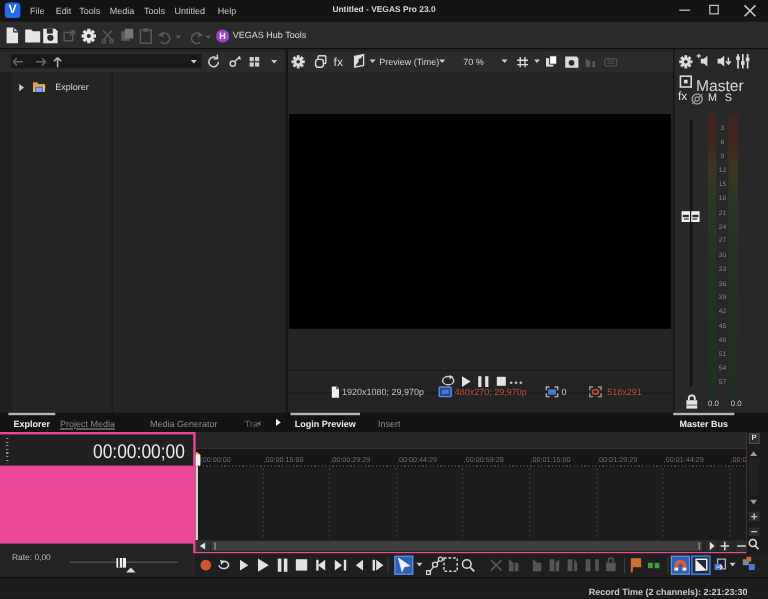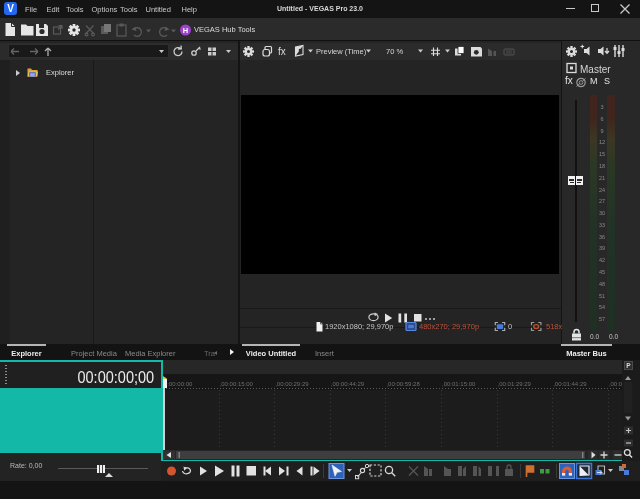--- a/index.html
+++ b/index.html
@@ -11,21 +11,21 @@
 </style>
 </head>
 <body>
 <div id="stage">
 
   <div class="abs" style="left:0;top:0;width:640px;height:18px;background:#141414;">
     <div class="abs" style="left:4px;top:2px;width:13px;height:13px;background:#2468f2;border-radius:3px;color:#fff;font-size:10px;font-weight:bold;text-align:center;line-height:13px;">V</div>
     <div class="abs" style="left:25px;top:5px;color:#c8c8c8;font-size:7.5px;">File</div>
     <div class="abs" style="left:46.5px;top:5px;color:#c8c8c8;font-size:7.5px;">Edit</div>
     <div class="abs" style="left:66px;top:5px;color:#c8c8c8;font-size:7.5px;">Tools</div>
-    <div class="abs" style="left:91.5px;top:5px;color:#c8c8c8;font-size:7.5px;">Options</div>
+    <div class="abs" style="left:91.5px;top:5px;color:#c8c8c8;font-size:7.5px;">Media</div>
     <div class="abs" style="left:120px;top:5px;color:#c8c8c8;font-size:7.5px;">Tools</div>
     <div class="abs" style="left:145.5px;top:5px;color:#c8c8c8;font-size:7.5px;">Untitled</div>
     <div class="abs" style="left:181.5px;top:5px;color:#c8c8c8;font-size:7.5px;">Help</div>
     <div class="abs" style="left:240px;top:4.5px;width:160px;text-align:center;color:#d8d8d8;font-size:7px;font-weight:bold;">Untitled - VEGAS Pro 23.0</div>
 
     <div class="abs" style="left:566px;top:8px;width:9px;height:1.2px;background:#c8c8c8;"></div>
     <div class="abs" style="left:591px;top:4px;width:8px;height:8px;border:1.2px solid #c8c8c8;"></div>
     <svg class="abs" style="left:619px;top:3px;" width="12" height="12">
         <path d="M1.5,1.5 l9,9 M10.5,1.5 l-9,9" stroke="#c8c8c8" stroke-width="1.3"></path>
       </svg>
@@ -179,21 +179,21 @@
         <rect x="33.5" y="1.5" width="2.7" height="9" fill="#e2e2e2"></rect>
           <rect x="39.3" y="1.5" width="2.7" height="9" fill="#e2e2e2"></rect>
         <rect x="49" y="2" width="7.5" height="7.5" fill="#e2e2e2"></rect>
         <circle cx="61" cy="7" r="1.1" fill="#bbb"></circle>
           <circle cx="65" cy="7" r="1.1" fill="#bbb"></circle>
           <circle cx="69" cy="7" r="1.1" fill="#bbb"></circle>
       </svg>
     </div>
     <div class="abs" style="left:0;top:286px;width:321px;height:1px;background:#191919;"></div>
 
-    <div class="abs" id="vidstatus" style="left:0;top:278px;width:321px;height:15px;margin-left:40px;">
+    <div class="abs" id="vidstatus" style="left:0;top:278px;width:321px;height:15px;">
       <svg width="321" height="15" style="position:absolute;left:0;top:0;">
         <path d="M36.5,3 h4 l2,2 v7.5 h-6 z" fill="#f0f0f0"></path>
         <path d="M40.5,3 v2 h2" stroke="#555" stroke-width="0.9" fill="none"></path>
         <rect x="126" y="3.5" width="10" height="8" rx="1" fill="#2a4a8a" stroke="#5a8ae0" stroke-width="1.2"></rect>
         <rect x="128.2" y="5.8" width="5.6" height="3.4" fill="#4a7ad8"></rect>
         <path d="M218,3.5 h-2.7 v2.7 M222,3.5 h2.7 v2.7 M218,11.5 h-2.7 v-2.7 M222,11.5 h2.7 v-2.7" stroke="#aaa" stroke-width="1.2" fill="none"></path>
         <rect x="216.8" y="5.3" width="6.4" height="4.6" rx="1" fill="#4a7ad8"></rect>
         <path d="M254.2,3.5 h-2.7 v2.7 M258.2,3.5 h2.7 v2.7 M254.2,11.5 h-2.7 v-2.7 M258.2,11.5 h2.7 v-2.7" stroke="#999" stroke-width="1.2" fill="none"></path>
         <ellipse cx="256.2" cy="7.5" rx="2.4" ry="1.9" fill="none" stroke="#c05030" stroke-width="1.4"></ellipse>
       </svg>
@@ -228,21 +228,21 @@
       </g>
       <g fill="#dcdcdc">
           <rect x="51.5" y="6" width="3" height="3"></rect>
           <rect x="55.5" y="10" width="3" height="3"></rect>
           <rect x="59.5" y="7" width="3" height="3"></rect>
         </g>
 
       <rect x="5" y="22.5" width="9" height="9" fill="none" stroke="#dcdcdc" stroke-width="1.3"></rect>
       <rect x="8" y="25.5" width="3" height="3" fill="#dcdcdc"></rect>
     </svg>
-    <div class="abs" style="left:18px;top:23px;color:#d6d6d6;font-size:10px;text-align:right;">Master</div>
+    <div class="abs" style="left:18px;top:23px;color:#d6d6d6;font-size:13px;text-align:right;">Master</div>
     <div class="abs" style="left:3px;top:34px;color:#e2e2e2;font-size:10px;">fx</div>
     <svg width="78" height="14" style="position:absolute;left:0;top:36px;">
       <circle cx="19" cy="5.5" r="4.2" fill="none" stroke="#9a9a9a" stroke-width="1.2"></circle>
       <circle cx="19" cy="5.5" r="1.8" fill="none" stroke="#9a9a9a" stroke-width="1"></circle>
       <path d="M20.8,4 l2.6,-2.6 M17.2,7 l-2.6,2.6" stroke="#9a9a9a" stroke-width="1"></path>
     </svg>
     <div class="abs" style="left:28px;top:35px;color:#e2e2e2;font-size:9px;">M</div>
     <div class="abs" style="left:42px;top:35px;color:#e2e2e2;font-size:9px;">S</div>
 
     <div class="abs" style="left:13px;top:59px;width:2px;height:222px;background:#111;"></div>
@@ -281,31 +281,31 @@
       <rect x="3" y="5.5" width="9" height="7" fill="#e4e4e4"></rect>
       <rect x="3" y="9" width="9" height="1.2" fill="#888"></rect>
       <path d="M5,5.5 v-1.5 a2.5,2.5 0 0 1 5,0 v1.5" stroke="#e4e4e4" stroke-width="1.5" fill="none"></path>
     </svg>
     <div class="abs" style="left:28px;top:291.5px;color:#c8c8c8;font-size:6.5px;">0.0</div>
     <div class="abs" style="left:47px;top:291.5px;color:#c8c8c8;font-size:6.5px;">0.0</div>
   </div>
 
   <div class="abs" style="left:0;top:344px;width:640px;height:16px;background:#131313;" id="tabstrip">
     <div class="abs" style="left:7px;top:0;width:39px;border-top:2px solid #b5b5b5;height:14px;color:#eee;font-size:7.5px;font-weight:bold;text-align:center;padding-top:3px;">Explorer</div>
-    <div class="abs" style="left:71px;top:5px;color:#8a8a8a;font-size:7.5px;">Project Media</div>
-    <div class="abs" style="left:125px;top:5px;color:#8a8a8a;font-size:7.5px;">Media Explorer</div>
+    <div class="abs" style="left:50px;top:5px;color:#8a8a8a;font-size:7.5px;text-decoration:underline;">Project Media</div>
+    <div class="abs" style="left:125px;top:5px;color:#8a8a8a;font-size:7.5px;">Media Generator</div>
     <div class="abs" style="left:204px;top:5px;color:#6a6a6a;font-size:7.5px;">Tra</div>
     <div class="abs" style="left:214px;top:6.5px;width:0;height:0;border-right:3.5px solid #6e6e6e;border-top:2.8px solid transparent;border-bottom:2.8px solid transparent;"></div>
     <div class="abs" style="left:230px;top:4.5px;width:0;height:0;border-left:4.5px solid #f0f0f0;border-top:3.5px solid transparent;border-bottom:3.5px solid transparent;"></div>
-    <div class="abs" style="left:242px;top:0;width:58px;border-top:2px solid #b5b5b5;height:14px;color:#eee;font-size:7.5px;font-weight:bold;text-align:center;padding-top:3px;">Video Untitled</div>
+    <div class="abs" style="left:242px;top:0;width:58px;border-top:2px solid #b5b5b5;height:14px;color:#eee;font-size:7.5px;font-weight:bold;text-align:center;padding-top:3px;">Login Preview</div>
     <div class="abs" style="left:315px;top:5px;color:#8a8a8a;font-size:7.5px;">Insert</div>
     <div class="abs" style="left:561px;top:0;width:51px;border-top:2px solid #b5b5b5;height:14px;color:#eee;font-size:7.5px;font-weight:bold;text-align:center;padding-top:3px;">Master Bus</div>
   </div>
 
-  <div class="abs" style="left:0;top:360px;width:640px;height:121px;background:#14b8a6;" id="timeline">
+  <div class="abs" style="left:0;top:360px;width:640px;height:121px;background:#ec4899;" id="timeline">
 
     <div class="abs" style="left:0;top:2px;width:161px;height:26px;background:#202020;">
       <div class="abs" style="left:5px;top:3px;width:2px;height:21px;background-image:repeating-linear-gradient(#909090 0 1px, transparent 1px 3px);"></div>
       <div class="abs" style="right:7px;top:6px;color:#ececec;font-size:16.5px;transform:scaleX(0.88);transform-origin:right;">00:00:00;00</div>
     </div>
 
     <div class="abs" style="left:0;top:93px;width:161px;height:28px;background:#232323;">
       <div class="abs" style="left:10px;top:9px;color:#bbb;font-size:7px;">Rate: 0,00</div>
       <div class="abs" style="left:58px;top:15px;width:90px;height:1px;background:#5a5a5a;"></div>
       <div class="abs" style="left:97px;top:11.5px;width:8px;height:8px;background:#f0f0f0;background-image:repeating-linear-gradient(90deg,transparent 0 1.6px,#444 1.6px 2.6px,transparent 2.6px 3.2px);"></div>
@@ -434,14 +434,17 @@
         <path d="M436,11.5 h5 m-2,-2 l2,2 -2,2" stroke="#cfe0ff" stroke-width="1" fill="none"></path>
         <path d="M447,8 l5,0 -2.5,3 z" fill="#ccc"></path>
 
         <rect x="458" y="5" width="5" height="5" fill="#7a8a9a"></rect>
         <rect x="463" y="9" width="5" height="5" fill="#4a7ad8"></rect>
         <rect x="461" y="3" width="4" height="4" fill="#d06a30"></rect>
       </svg>
     </div>
   </div>
 
+  <div class="abs" style="left:0;top:481px;width:640px;height:18px;background:#1d1d1d;border-top:1px solid #0c0c0c;">
+    <div class="abs" style="right:17px;top:6.5px;color:#cccccc;font-size:7.5px;font-weight:bold;">Record Time (2 channels): 2:21:23:30</div>
+  </div>
 
 </div>
 
 </body></html>

